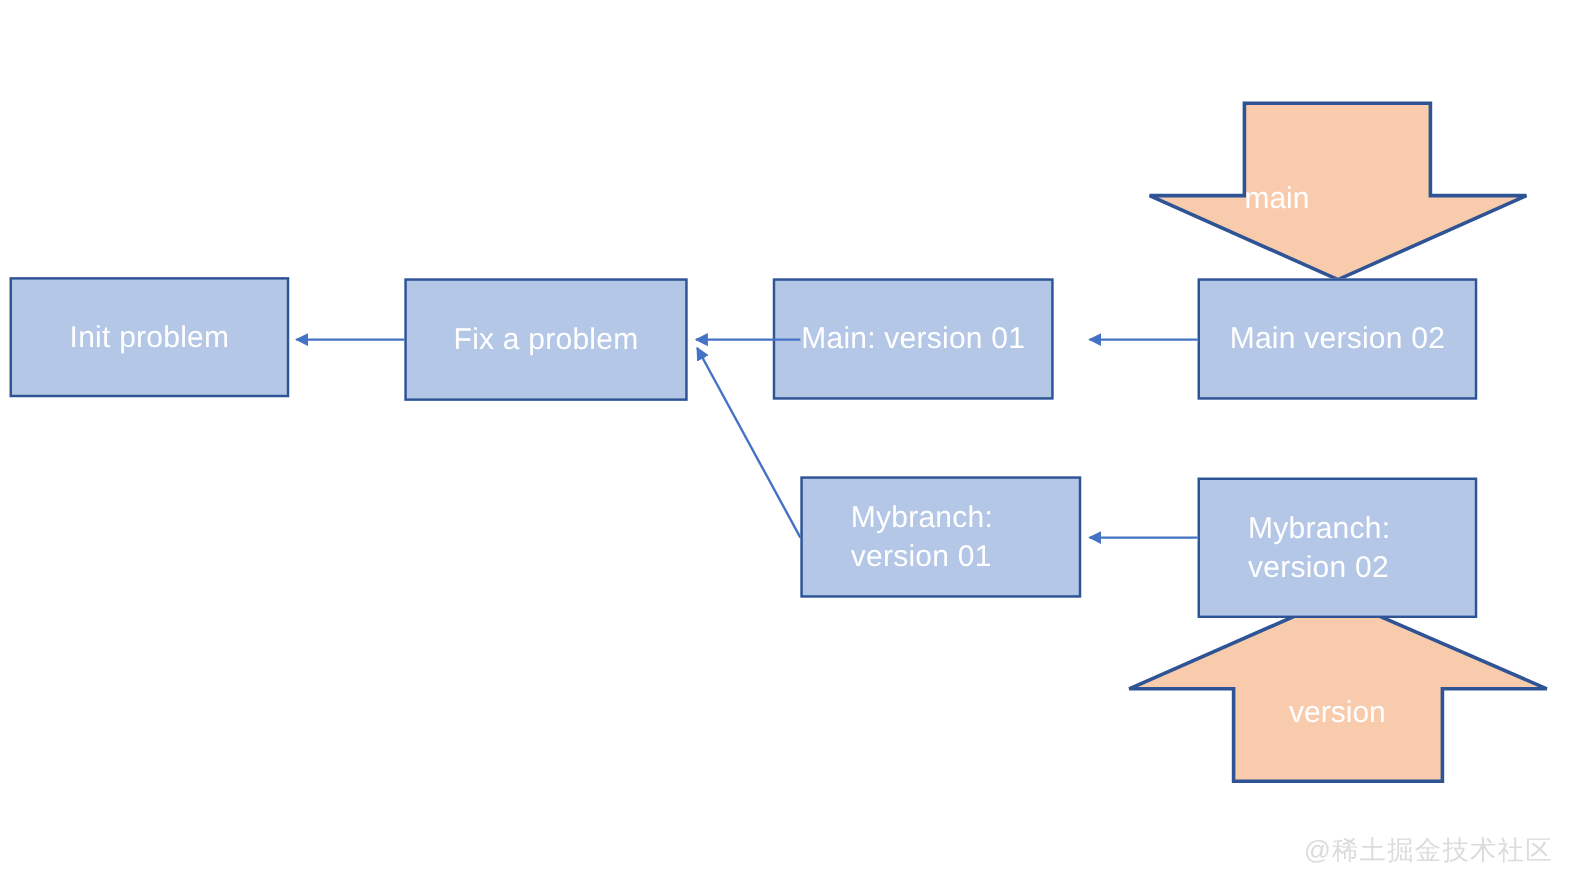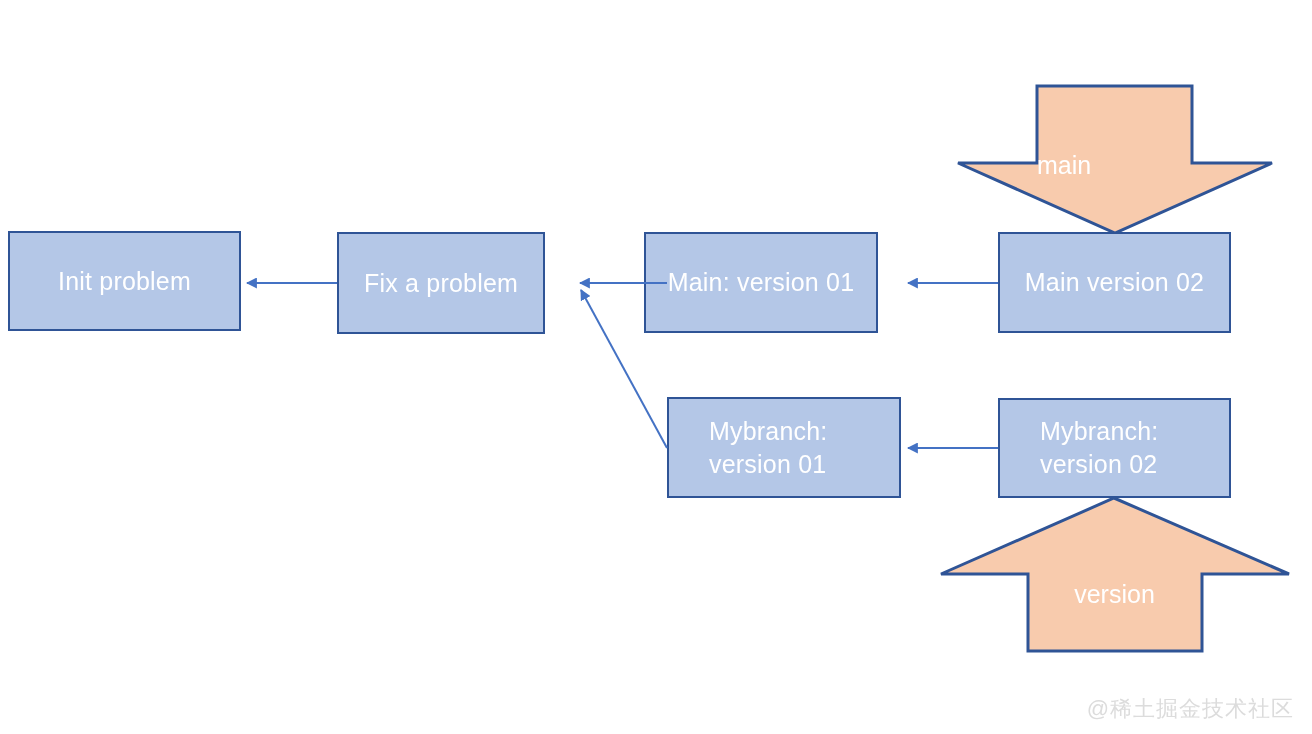--- a/index.html
+++ b/index.html
@@ -42,25 +42,25 @@
     display: block;
     width: 100%;
     padding: 0 14px;
     box-sizing: border-box;
   }
   .node.left .label {
     padding-left: 40px;
   }
 
   #n-init   { left: 8px;   top: 231px; width: 233px; height: 100px; }
-  #n-fix    { left: 337px; top: 232px; width: 208px; height: 102px; }
+  #n-fix    { left: 337px; top: 232px; width: 236px; height: 102px; }
   #n-main1  { left: 644px; top: 232px; width: 234px; height: 101px; }
   #n-main2  { left: 998px; top: 232px; width: 233px; height: 101px; }
   #n-mb1    { left: 667px; top: 397px; width: 234px; height: 101px; }
-  #n-mb2    { left: 998px; top: 398px; width: 233px; height: 100px; }
+  #n-mb2    { left: 998px; top: 398px; width: 233px; height: 117px; }
 
   .arrow-shape {
     position: absolute;
     z-index: 2;
   }
   #a-main { left: 950px; top: 84px;  width: 330px; height: 152px; }
   #a-mb   { left: 933px; top: 494px; width: 364px; height: 164px; }
 
   .arrow-label {
     position: absolute;

